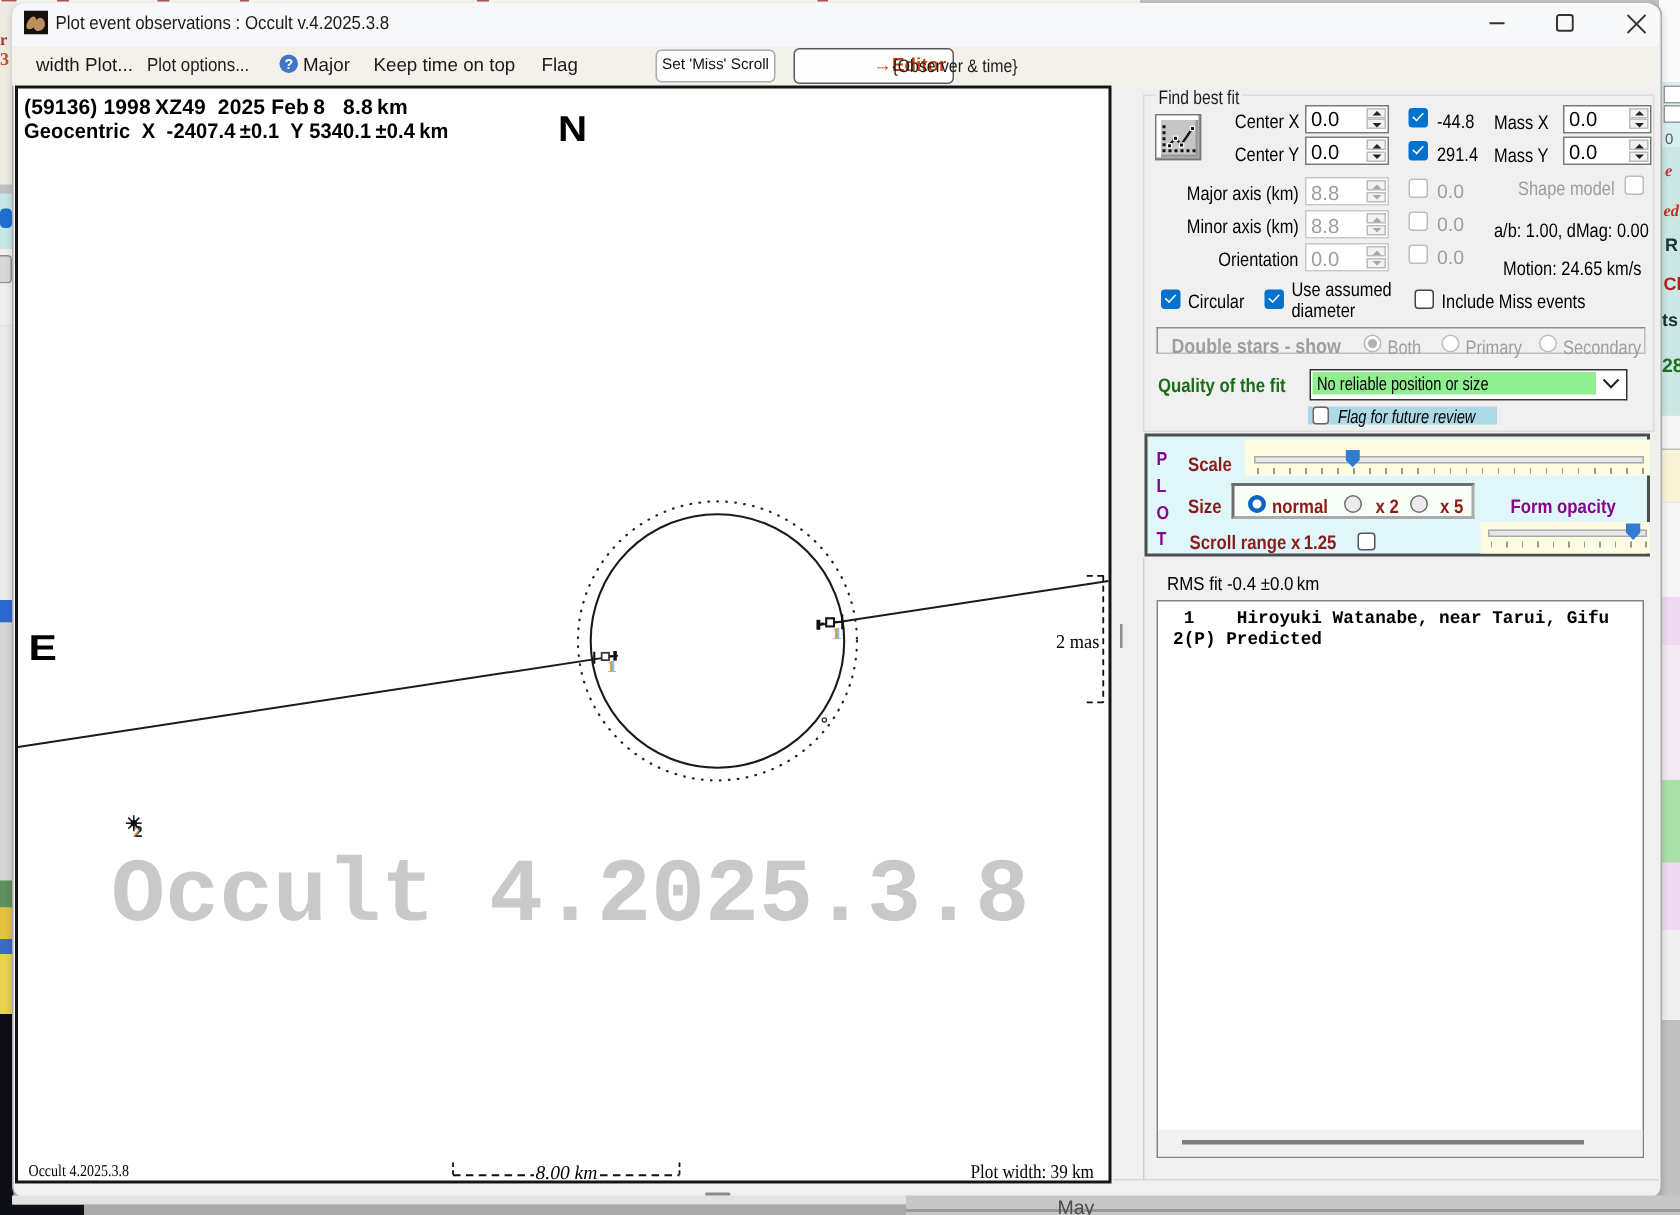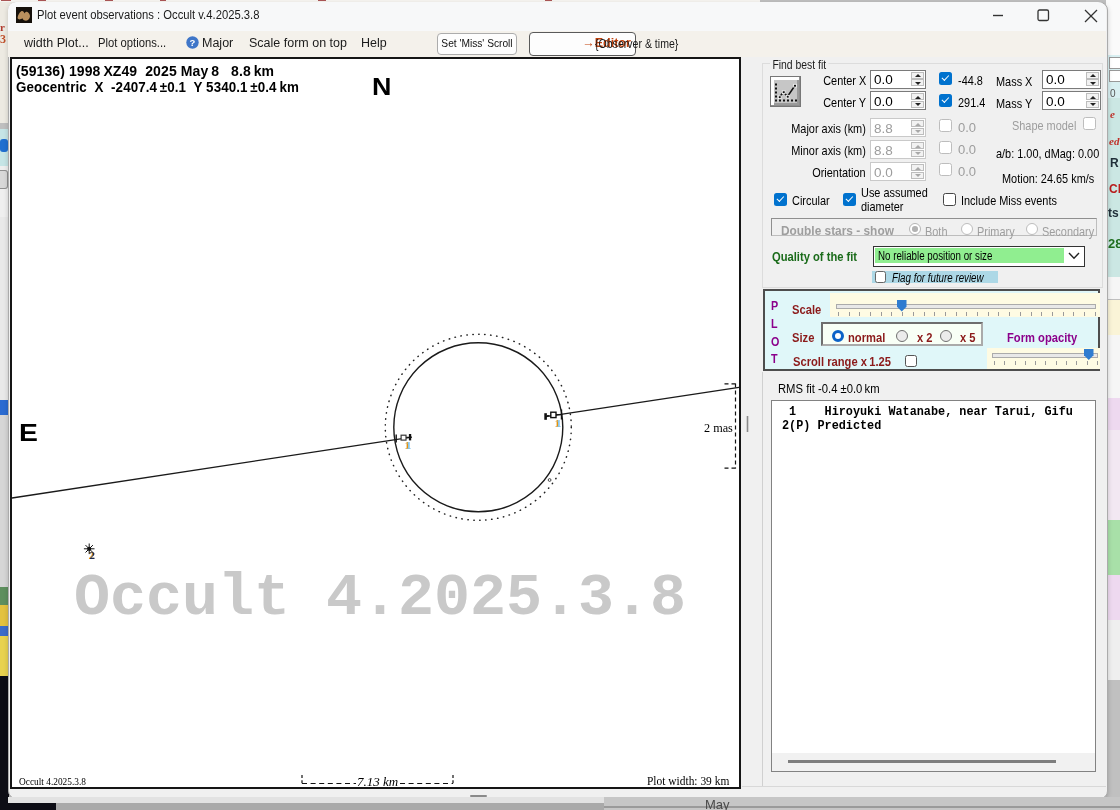--- a/index.html
+++ b/index.html
@@ -123,38 +123,38 @@
 </div>
 <div id="menubar">
   <div class="a" style="left:8px;top:31px;width:1098px;height:26px;background:#F4F1EB;"></div>
   <div class="a txt" style="left:24px;top:36px;font:12.5px 'Liberation Sans';color:#1b1b1b;">width Plot...</div>
   <div class="a txt" style="left:98px;top:36px;font:12.5px 'Liberation Sans';color:#1b1b1b;transform:scaleX(.9);transform-origin:0 50%;">Plot options...</div>
   <svg class="a" style="left:186px;top:36px;" width="13" height="13" viewBox="0 0 13 13">
     <circle cx="6.5" cy="6.5" r="6.2" fill="#3F76C8"></circle>
     <text x="6.5" y="9.8" text-anchor="middle" font-family="Liberation Sans" font-size="9.5" font-weight="bold" fill="#fff">?</text>
   </svg>
   <div class="a txt" style="left:202px;top:36px;font:12.5px 'Liberation Sans';color:#1b1b1b;">Major</div>
-  <div class="a txt" style="left:249px;top:36px;font:12.5px 'Liberation Sans';color:#1b1b1b;">Scale form on top</div>
-  <div class="a txt" style="left:361px;top:36px;font:12.5px 'Liberation Sans';color:#1b1b1b;">Help</div>
+  <div class="a txt" style="left:249px;top:36px;font:12.5px 'Liberation Sans';color:#1b1b1b;">Keep time on top</div>
+  <div class="a txt" style="left:361px;top:36px;font:12.5px 'Liberation Sans';color:#1b1b1b;">Flag</div>
   <div class="a" style="left:437px;top:33px;width:78px;height:20px;background:#FDFDFD;border:1px solid #ACACAC;border-radius:4px;text-align:center;font:10.2px 'Liberation Sans';color:#111;line-height:19px;">Set 'Miss' Scroll</div>
   <div class="a" style="left:529px;top:32px;width:57px;height:22px;background:#FDFDFD;border:1.5px solid #5A5A5A;border-radius:4px;text-align:center;font:bold 12.5px 'Liberation Sans';color:#c2410c;line-height:21px;padding-left:48px;">→Editor</div>
   <div class="a txt" style="left:595px;top:37px;font:12px 'Liberation Sans';color:#1b1b1b;transform:scaleX(.88);transform-origin:0 50%;">{Observer &amp; time}</div>
 </div>
 
 <div class="a" id="plotbox" style="left:10px;top:57px;width:727px;height:728px;background:#fff;border:2px solid #151515;"></div>
 
 <div id="plot-texts">
-  <div class="a txt" style="left:16px;top:62.5px;font:bold 14px 'Liberation Sans';color:#000;letter-spacing:0.1px;">(59136) 1998 XZ49  2025 May 8   8.8 km</div>
+  <div class="a txt" style="left:16px;top:62.5px;font:bold 14px 'Liberation Sans';color:#000;letter-spacing:0.1px;">(59136) 1998 XZ49  2025 Feb 8   8.8 km</div>
   <div class="a txt" style="left:16px;top:79px;font:bold 14px 'Liberation Sans';color:#000;letter-spacing:0.1px;transform:scaleX(.955);transform-origin:0 50%;">Geocentric  X  -2407.4 ±0.1  Y 5340.1 ±0.4 km</div>
   <div class="a txt" style="left:372px;top:73px;font:bold 24px 'Liberation Sans';color:#000;transform:scaleX(1.12);transform-origin:0 50%;">N</div>
   <div class="a txt" style="left:19px;top:419px;font:bold 24px 'Liberation Sans';color:#000;transform:scaleX(1.18);transform-origin:0 50%;">E</div>
   <div class="a txt" style="left:704px;top:420px;font:13px 'Liberation Serif',serif;color:#000;transform:scaleX(.94);transform-origin:0 50%;">2 mas</div>
   <div class="a txt" style="left:74px;top:564px;font:bold 60px 'Liberation Mono',monospace;color:#C9C9C9;letter-spacing:0px;">Occult 4.2025.3.8</div>
   <div class="a txt" style="left:19px;top:774.5px;font:11px 'Liberation Serif',serif;color:#000;transform:scaleX(.85);transform-origin:0 50%;">Occult 4.2025.3.8</div>
-  <div class="a txt" style="left:357px;top:773.5px;font:italic 13px 'Liberation Serif',serif;color:#000;">7.13 km</div>
+  <div class="a txt" style="left:357px;top:773.5px;font:italic 13px 'Liberation Serif',serif;color:#000;">8.00 km</div>
   <div class="a txt" style="left:647px;top:772.5px;font:13px 'Liberation Serif',serif;color:#000;transform:scaleX(.88);transform-origin:0 50%;">Plot width: 39 km</div>
 
   <div class="a txt" style="left:404.6px;top:438.5px;font:bold 11px 'Liberation Serif',serif;color:#E8920A;">1</div>
   <div class="a txt" style="left:405.9px;top:438.5px;font:bold 11px 'Liberation Serif',serif;color:#7EC3EF;">1</div>
   <div class="a txt" style="left:554.6px;top:416.5px;font:bold 11px 'Liberation Serif',serif;color:#E8920A;">1</div>
   <div class="a txt" style="left:555.9px;top:416.5px;font:bold 11px 'Liberation Serif',serif;color:#7EC3EF;">1</div>
   <div class="a txt" style="left:88.5px;top:549px;font:bold 11px 'Liberation Serif',serif;color:#E8920A;">2</div>
   <div class="a txt" style="left:89.6px;top:549px;font:bold 11px 'Liberation Serif',serif;color:#1b2a50;">2</div>
 </div>
 

